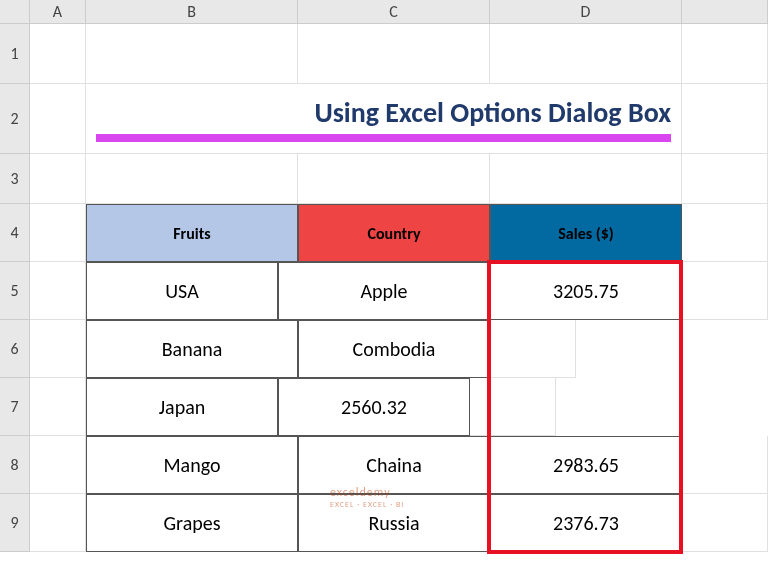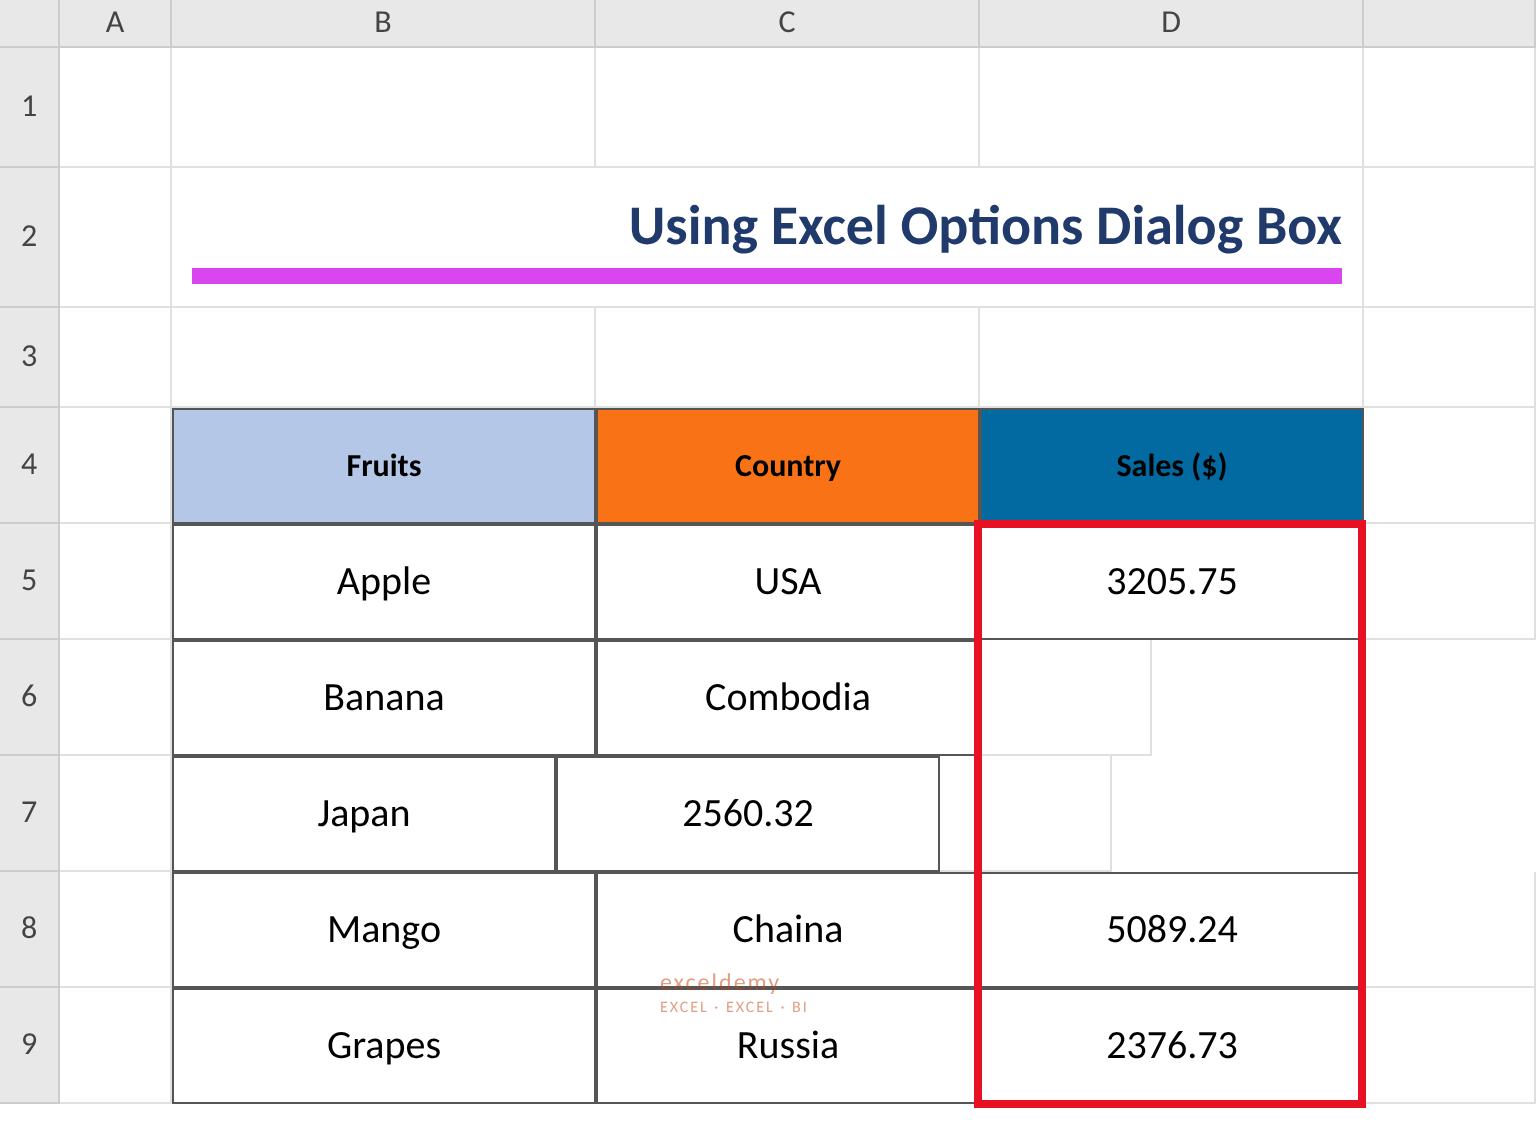--- a/index.html
+++ b/index.html
@@ -10,21 +10,21 @@
 .colheader { background: #e8e8e8; border-right: 1px solid #ccc; border-bottom: 1px solid #ccc; display: flex; align-items: center; justify-content: center; font-size: 16px; color: #444; }
 .row { display: flex; }
 .rowheader { width: 30px; background: #e8e8e8; border-right: 1px solid #ccc; border-bottom: 1px solid #ccc; display: flex; align-items: center; justify-content: center; font-size: 16px; color: #444; }
 .cell { border-right: 1px solid #e0e0e0; border-bottom: 1px solid #e0e0e0; display: flex; align-items: center; justify-content: center; background: #fff; }
 .colA { width: 56px; } .colB { width: 212px; } .colC { width: 192px; } .colD { width: 192px; } .colE { width: 86px; }
 .row1 { height: 60px; } .row2 { height: 70px; } .row3 { height: 50px; }
 .row4, .row5, .row6, .row7, .row8, .row9 { height: 58px; }
 .title-cell { font-size: 28px; font-weight: bold; color: #1f3a6b; border-bottom: 8px solid #d946ef; padding-bottom: 4px; width: 100%; margin: 0 10px; text-align: right; }
 .table-header { font-size: 16px; font-weight: bold; color: #000; border: 1px solid #555; }
 .hdr-fruits { background: #b4c7e7; }
-.hdr-country { background: #f97316; text-align: center; }
+.hdr-country { background: #ef4444; text-align: center; }
 .hdr-sales { background: #0369a1; }
 .table-cell { font-size: 20px; border: 1px solid #555; background: #fff; }
 .highlight-box { position: absolute; border: 4px solid #e81123; pointer-events: none; }
 .watermark { position: absolute; font-size: 12px; color: #c2410c; opacity: 0.5; letter-spacing: 1px; }
 .watermark .sub { font-size: 8px; display: block; }
 </style>
 </head>
 <body>
 
 <div class="grid">
@@ -69,22 +69,22 @@
     <div class="cell colA row4"></div>
     <div class="cell colB row4 table-header hdr-fruits">Fruits</div>
     <div class="cell colC row4 table-header hdr-country">Country</div>
     <div class="cell colD row4 table-header hdr-sales">Sales ($)</div>
     <div class="cell colE row4"></div>
   </div>
 
   <div class="row row5">
     <div class="rowheader row5">5</div>
     <div class="cell colA row5"></div>
+    <div class="cell colC row5 table-cell">USA</div>
     <div class="cell colB row5 table-cell">Apple</div>
-    <div class="cell colC row5 table-cell">USA</div>
     <div class="cell colD row5 table-cell">3205.75</div>
     <div class="cell colE row5"></div>
   </div>
 
   <div class="row row6">
     <div class="rowheader row6">6</div>
     <div class="cell colA row6"></div>
     <div class="cell colB row6 table-cell">Banana</div>
     <div class="cell colC row6 table-cell">Combodia</div>
     <div class="cell colE row6"></div>
@@ -96,21 +96,21 @@
     <div class="cell colC row7 table-cell">Japan</div>
     <div class="cell colD row7 table-cell">2560.32</div>
     <div class="cell colE row7"></div>
   </div>
 
   <div class="row row8">
     <div class="rowheader row8">8</div>
     <div class="cell colA row8"></div>
     <div class="cell colB row8 table-cell">Mango</div>
     <div class="cell colC row8 table-cell">Chaina</div>
-    <div class="cell colD row8 table-cell">5089.24</div>
+    <div class="cell colD row8 table-cell">2983.65</div>
     <div class="cell colE row8"></div>
   </div>
 
   <div class="row row9">
     <div class="rowheader row9">9</div>
     <div class="cell colA row9"></div>
     <div class="cell colB row9 table-cell">Grapes</div>
     <div class="cell colC row9 table-cell">Russia</div>
     <div class="cell colD row9 table-cell">2376.73</div>
     <div class="cell colE row9"></div>

